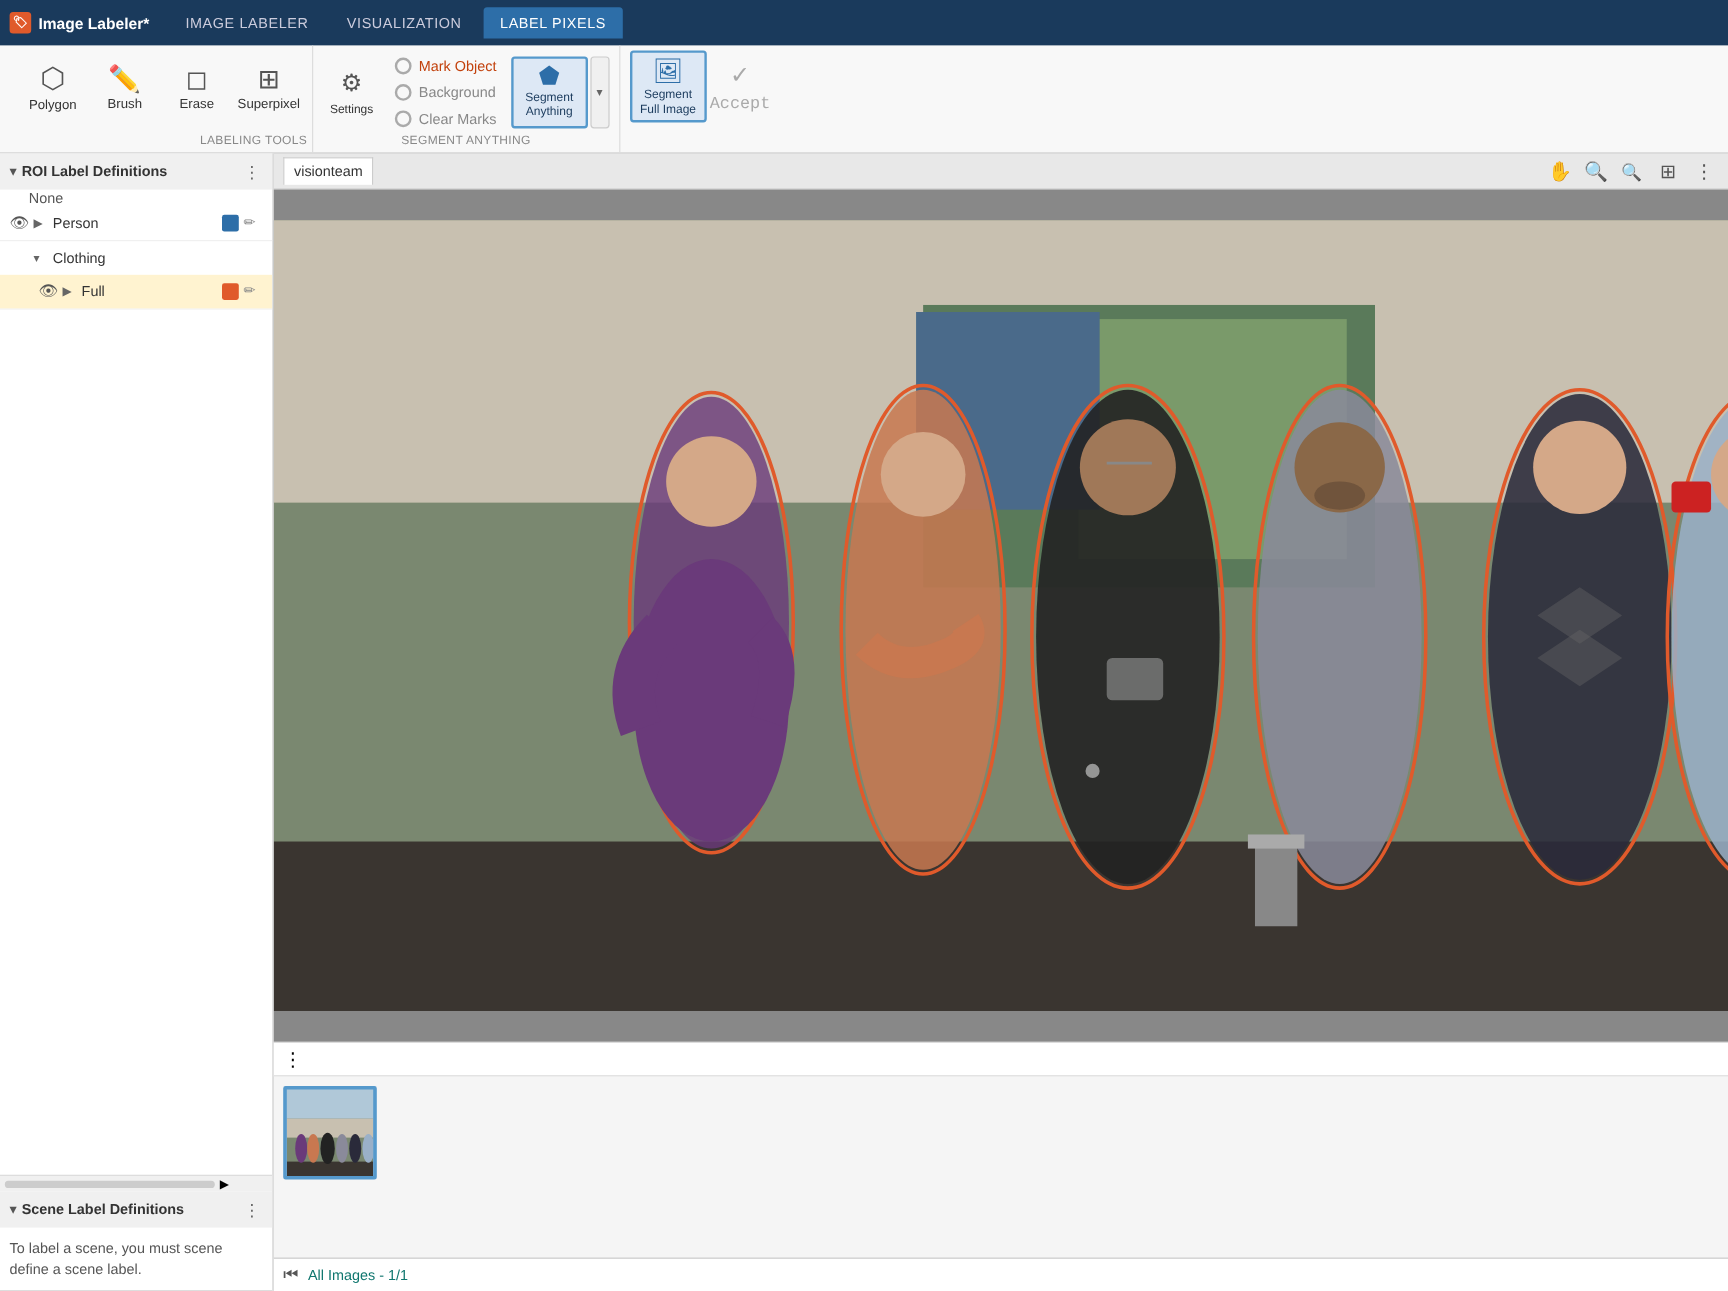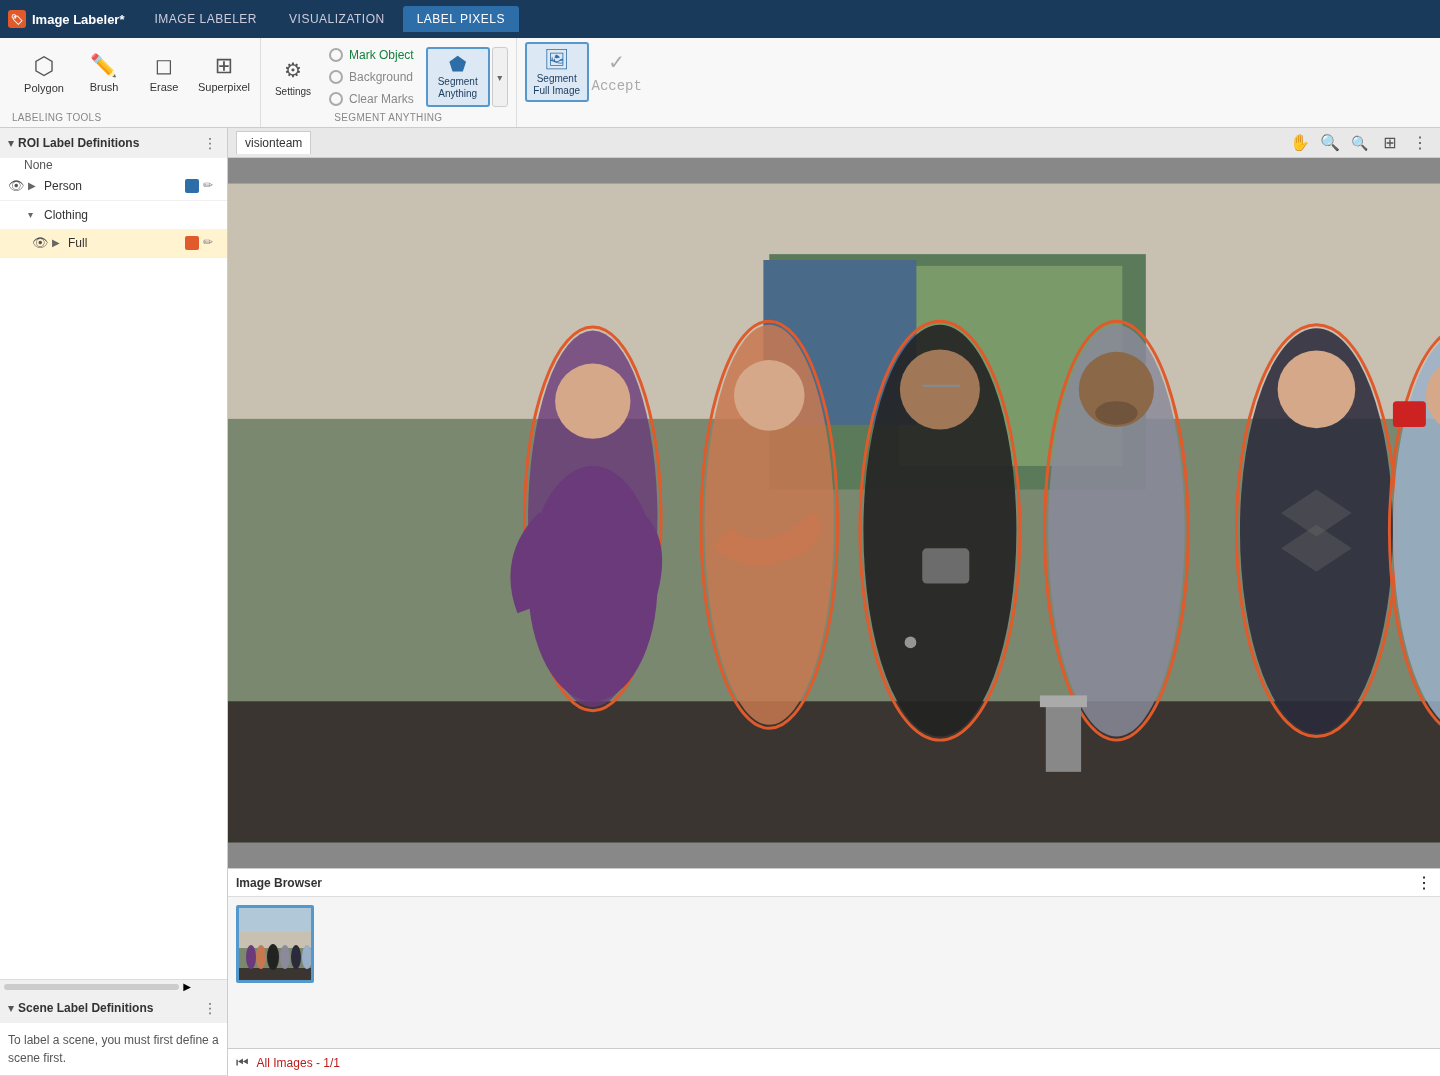--- a/index.html
+++ b/index.html
@@ -439,21 +439,21 @@
     }
     .bottom-nav-btn {
       cursor: pointer;
       font-size: 14px;
       color: #555;
       background: none;
       border: none;
     }
     .bottom-info {
       font-size: 12px;
-      color: #b91c1c;
+      color: #0f766e;
     }
 
     
     .none-item {
       display: flex;
       align-items: center;
       padding: 0 8px;
       gap: 4px;
       cursor: pointer;
     }
@@ -487,35 +487,35 @@
       </div>
       <div class="tool-btn">
         <span class="tool-icon" style="font-size:22px;color:#555;">◻</span>
         <span class="tool-label">Erase</span>
       </div>
       <div class="tool-btn">
         <span class="tool-icon" style="font-size:22px;color:#555;">⊞</span>
         <span class="tool-label">Superpixel</span>
       </div>
     </div>
-    <div style="font-size:10px;color:#888;text-align:left;padding-bottom:4px;text-transform:uppercase;letter-spacing:0.3px;">LABELING TOOLS</div>
+    <div style="font-size:10px;color:#888;text-align:right;padding-bottom:4px;text-transform:uppercase;letter-spacing:0.3px;">LABELING TOOLS</div>
   </div>
 
   <div class="segment-anything-section">
     <div class="segment-tools-row">
 
       <div class="settings-btn">
         <span style="font-size:20px;color:#555;">⚙</span>
         <span>Settings</span>
       </div>
 
       <div style="display:flex;flex-direction:column;justify-content:center;gap:4px;padding:0 4px;">
         <div class="segment-right-item">
           <span style="width:14px;height:14px;border-radius:50%;border:2px solid #aaa;display:inline-block;"></span>
-          <span style="font-size:12px;color:#15803d;">Mark Object</span>
+          <span style="font-size:12px;color:#c2410c;">Mark Object</span>
         </div>
         <div class="segment-right-item">
           <span style="width:14px;height:14px;border-radius:50%;border:2px solid #aaa;display:inline-block;"></span>
           <span style="font-size:12px;color:#888;">Background</span>
         </div>
         <div class="segment-right-item">
           <span style="width:14px;height:14px;border-radius:50%;border:2px solid #aaa;display:inline-block;"></span>
           <span style="font-size:12px;color:#888;">Clear Marks</span>
         </div>
       </div>
@@ -593,21 +593,21 @@
       <div style="width:80%;height:6px;background:#ccc;border-radius:3px;"></div>
       <span style="margin-left:4px;font-size:10px;cursor:pointer;">▶</span>
     </div>
 
     <div class="sidebar-section">
       <div class="scene-section-header">
         <span style="font-size:12px;color:#555;">▾</span>
         <span class="section-title">Scene Label Definitions</span>
         <span class="section-menu-btn">⋮</span>
       </div>
-      <div class="scene-text">To label a scene, you must first define a scene first.</div>
+      <div class="scene-text">To label a scene, you must scene define a scene label.</div>
     </div>
   </div>
 
   <div class="main-area">
 
     <div class="canvas-header">
       <div class="canvas-tab">
         <span>visionteam</span>
       </div>
       <div class="canvas-tools-right">
@@ -689,21 +689,20 @@
 
         <rect x="990" y="185" width="28" height="22" fill="#cc2222" rx="3"></rect>
 
         <rect x="695" y="440" width="30" height="60" fill="#888"></rect>
         <rect x="690" y="435" width="40" height="10" fill="#aaa"></rect>
       </svg>
     </div>
 
     <div class="image-browser">
       <div class="image-browser-header">
-        <span class="image-browser-title">Image Browser</span>
         <span style="cursor:pointer;font-size:16px;">⋮</span>
       </div>
       <div class="image-browser-content">
         <div class="thumb-selected">
           <svg width="72" height="48" viewBox="0 0 72 48">
             <rect width="72" height="48" fill="#7a8870"></rect>
             <rect x="0" y="0" width="72" height="16" fill="#c8c0b0"></rect>
             <rect x="0" y="36" width="72" height="12" fill="#3a3530"></rect>
 
             <ellipse cx="12" cy="25" rx="5" ry="12" fill="#6a3a7a"></ellipse>

